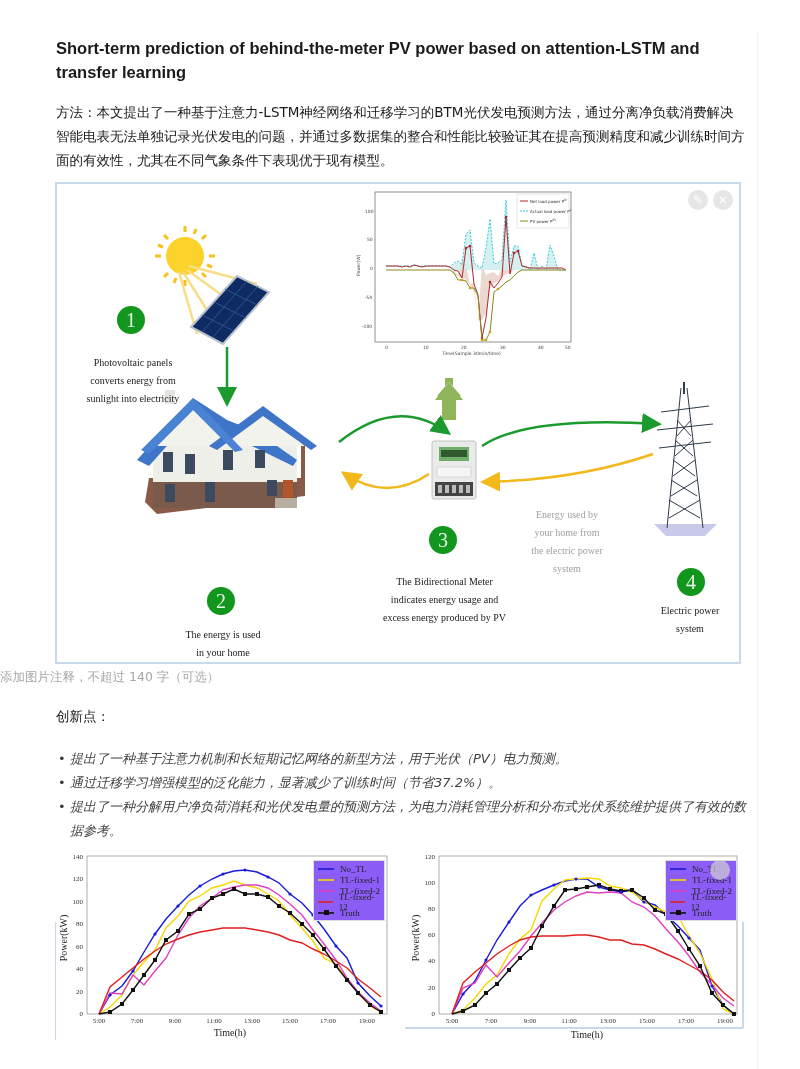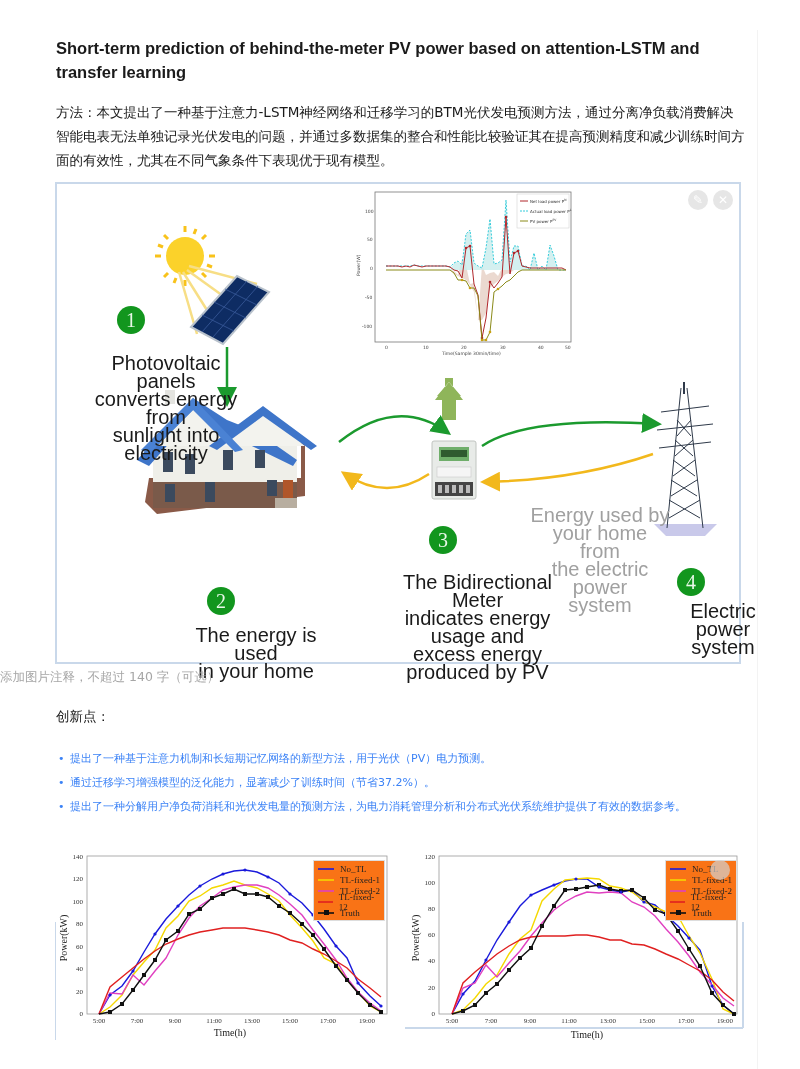--- a/index.html
+++ b/index.html
@@ -10,29 +10,29 @@
 
   .title { position: absolute; left: 56px; top: 36px; width: 690px; font-family: "Liberation Sans", sans-serif; font-weight: bold; font-size: 16.5px; line-height: 24px; color: #1a1a1a; }
   .method { position: absolute; left: 56px; top: 100px; width: 690px; font-size: 13.5px; line-height: 24px; color: #1a1a1a; }
   .method b { font-weight: normal; }
 
   .figure-frame { position: absolute; left: 55px; top: 182px; width: 686px; height: 482px; border: 2px solid #c9d8ea; background: #fff; }
   .fig-ctrl { position: absolute; top: 190px; width: 20px; height: 20px; border-radius: 50%; background: #e6e6e6; color: #ffffff; font-size: 12px; line-height: 20px; text-align: center; }
   .caption-hint { position: absolute; left: 0; top: 669px; width: 800px; font-size: 12.5px; color: #a6a6a6; }
 
   .innov-title { position: absolute; left: 56px; top: 708px; font-size: 13.5px; font-weight: normal; color: #1a1a1a; }
-  .bullets { position: absolute; left: 58px; top: 747px; width: 690px; font-size: 11px; line-height: 24px; color: #3b82f6; list-style: none; }
+  .bullets { position: absolute; left: 58px; top: 747px; width: 690px; font-size: 13px; line-height: 24px; color: #404040; list-style: none; font-style: italic; }
   .bullets li { position: relative; padding-left: 12px; }
   .bullets li::before { content: "•"; position: absolute; left: 0; top: 0; }
-  .diag-text { position: absolute; text-align: center; font-family: Liberation Sans, sans-serif; font-size: 20px; line-height: 18px; color: #1a1a1a; margin-left: 33px; }
+  .diag-text { position: absolute; text-align: center; font-family: Liberation Serif, serif; font-size: 10px; line-height: 18px; color: #1a1a1a; }
   .diag-grey { color: #a0a0a0; }
   .num-badge { position: absolute; width: 28px; height: 28px; border-radius: 50%; background: #12961e; color: #e8f8e8; font-family: "Liberation Serif", serif; font-size: 20px; line-height: 28px; text-align: center; }
 
   .bottom-chart { position: absolute; }
-  .legend-box { position: absolute; background: #f97316; border: 1px solid #dddddd; font-family: "Liberation Serif", serif; font-size: 9px; color: #222; padding: 2px 4px; }
+  .legend-box { position: absolute; background: #8b5cf6; border: 1px solid #dddddd; font-family: "Liberation Serif", serif; font-size: 9px; color: #222; padding: 2px 4px; }
   .legend-row { display: flex; align-items: center; height: 11px; }
   .legend-row svg { margin-right: 6px; }
 </style>
 </head>
 <body>
 
 <div class="page">
   <div class="right-gutter"></div>
 
   <h1 class="title">Short-term prediction of behind-the-meter PV power based on attention-LSTM and transfer learning</h1>

